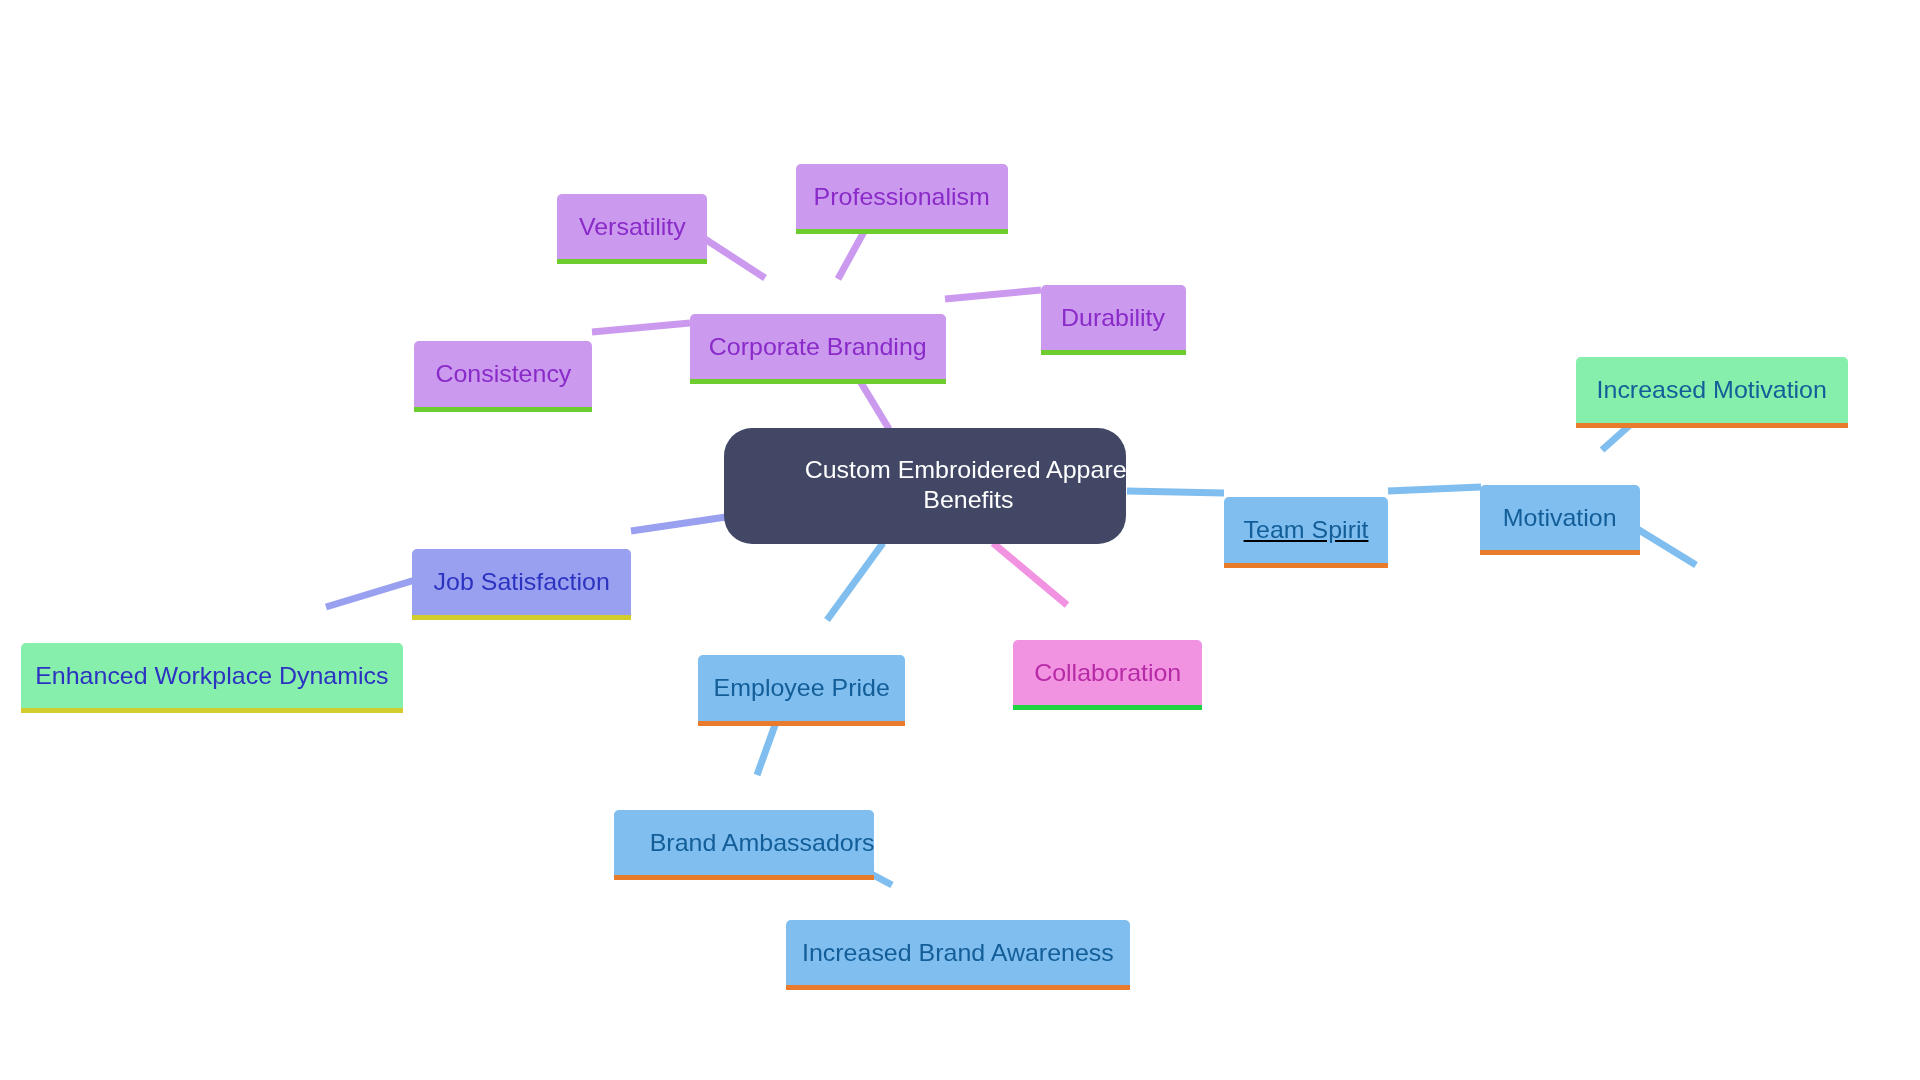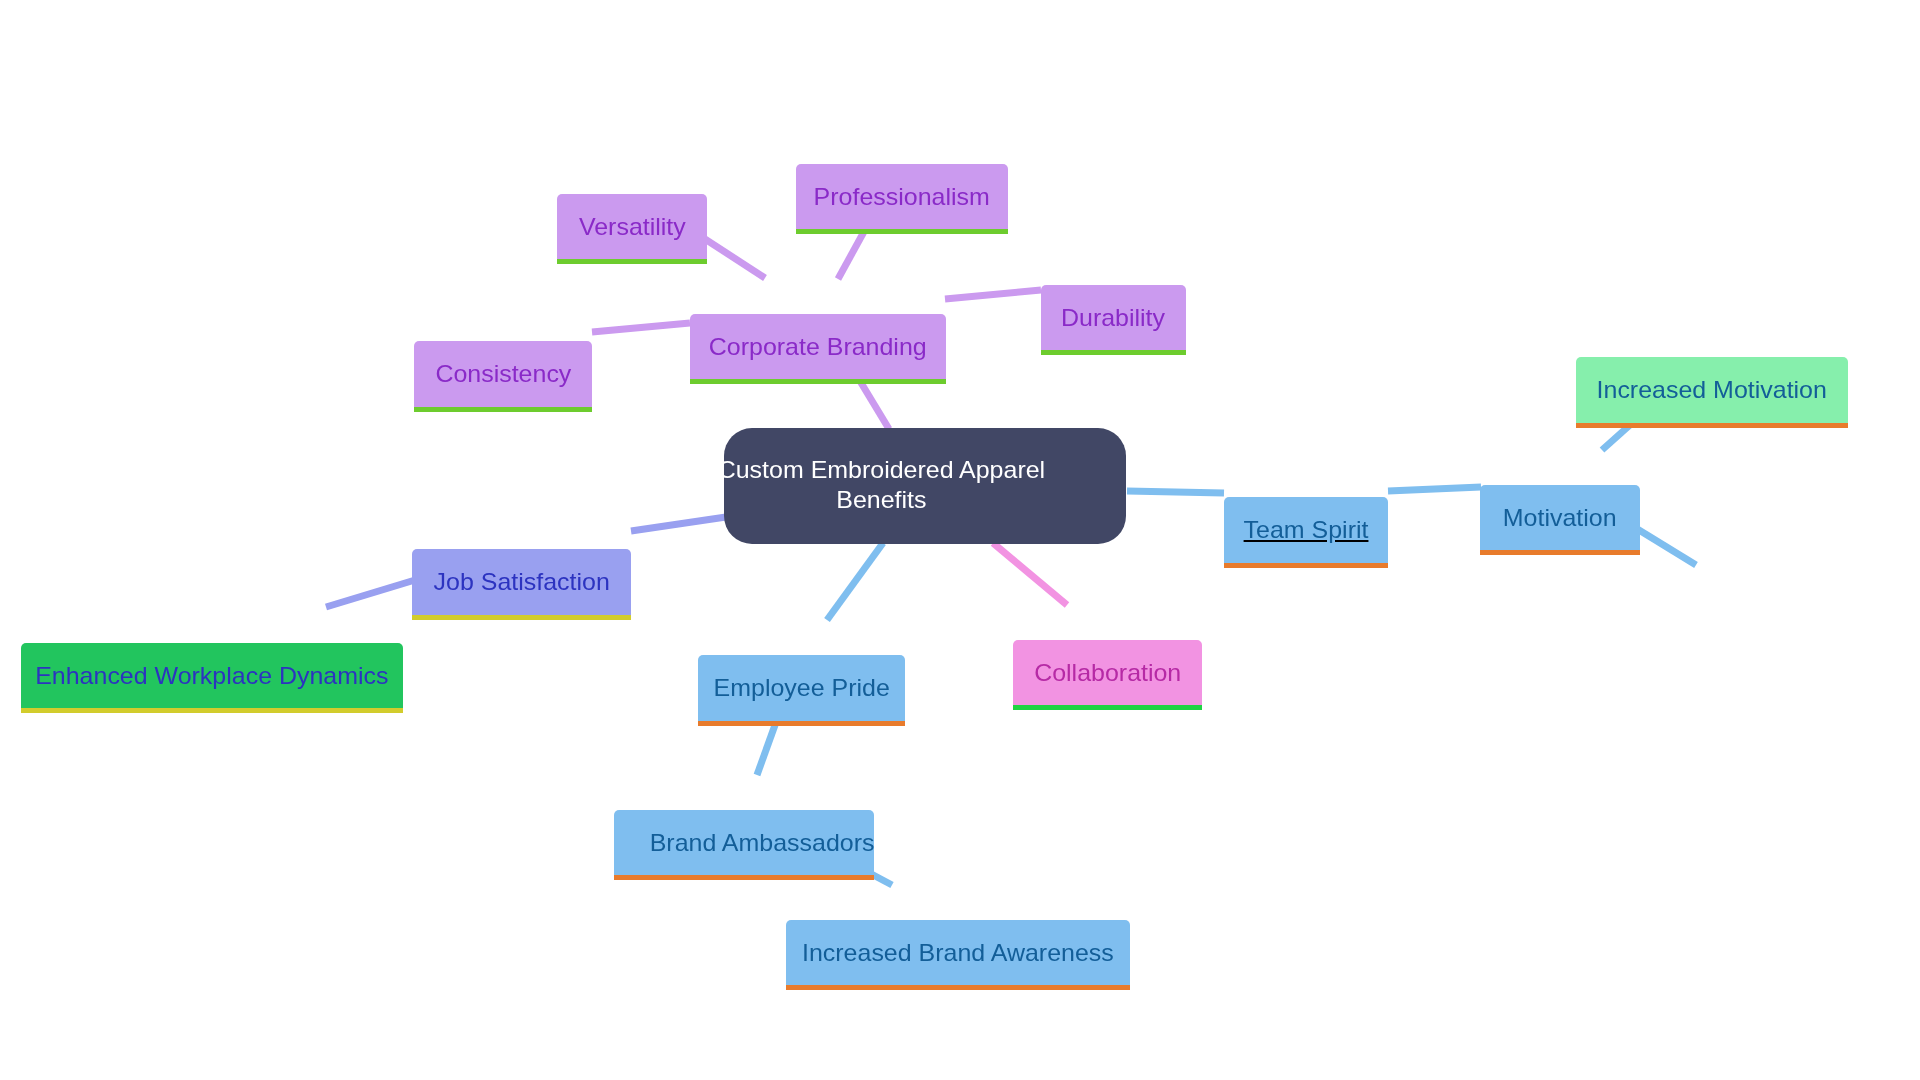--- a/index.html
+++ b/index.html
@@ -6,21 +6,21 @@
   html,body{margin:0;padding:0;width:1920px;height:1080px;overflow:hidden;background:#fff;}
   #stage{position:relative;width:1920px;height:1080px;background:#fff;
     font-family:"Liberation Sans",sans-serif;-webkit-font-smoothing:antialiased;}
   #ink{position:absolute;inset:0;filter:blur(0.55px);}
   svg.links{position:absolute;left:0;top:0;width:1920px;height:1080px;pointer-events:none;}
   .node{position:absolute;box-sizing:border-box;display:flex;align-items:center;justify-content:center;
     border-radius:5px 5px 0 0;margin-top:36px;}
   .node .accent{position:absolute;left:0;right:0;top:100%;height:5px;display:block;}
   .node .lbl{white-space:nowrap;line-height:1;transform:scaleX(1.04);}
   #root-node{position:absolute;box-sizing:border-box;display:flex;
-    align-items:center;justify-content:flex-start;text-align:center;line-height:1.27;}
+    align-items:center;justify-content:flex-end;text-align:center;line-height:1.27;}
   .root-text{display:flex;flex-direction:column;align-items:center;transform:translateY(-1.5px) scaleX(1.04);}
 </style>
 </head>
 <body>
 
 <div id="stage">
  <div id="ink">
   <svg class="links" viewBox="0 0 1920 1080">
     <line x1="765" y1="278" x2="688" y2="228" stroke="#cb9aef" stroke-width="7"></line>
     <line x1="838" y1="279" x2="883" y2="197" stroke="#cb9aef" stroke-width="7"></line>
@@ -55,21 +55,21 @@
     <i class="accent" style="background:#6dcc2e;"></i>
   </div>
   <div class="node" style="left:414px;top:305px;width:178px;height:66px;background:#cb9aef;">
     <span class="lbl" style="color:#8a2ac8;font-size:24px;">Consistency</span>
     <i class="accent" style="background:#6dcc2e;"></i>
   </div>
   <div class="node" style="left:412px;top:513px;width:219px;height:66px;background:#99a0f0;">
     <span class="lbl" style="color:#2c33c0;font-size:24px;">Job Satisfaction</span>
     <i class="accent" style="background:#d2cc2c;"></i>
   </div>
-  <div class="node" style="left:21px;top:607px;width:382px;height:65px;background:#22c55e;">
+  <div class="node" style="left:21px;top:607px;width:382px;height:65px;background:#86efac;">
     <span class="lbl" style="color:#2c33c0;font-size:24px;">Enhanced Workplace Dynamics</span>
     <i class="accent" style="background:#d2cc2c;"></i>
   </div>
   <div class="node" style="left:698px;top:619px;width:207px;height:66px;background:#7fbeef;">
     <span class="lbl" style="color:#135e98;font-size:24px;">Employee Pride</span>
     <i class="accent" style="background:#e87b2c;"></i>
   </div>
   <div class="node" style="left:614px;top:774px;width:260px;height:65px;background:#7fbeef;padding-left:36px;">
     <span class="lbl" style="color:#135e98;font-size:24px;">Brand Ambassadors</span>
     <i class="accent" style="background:#e87b2c;"></i>

